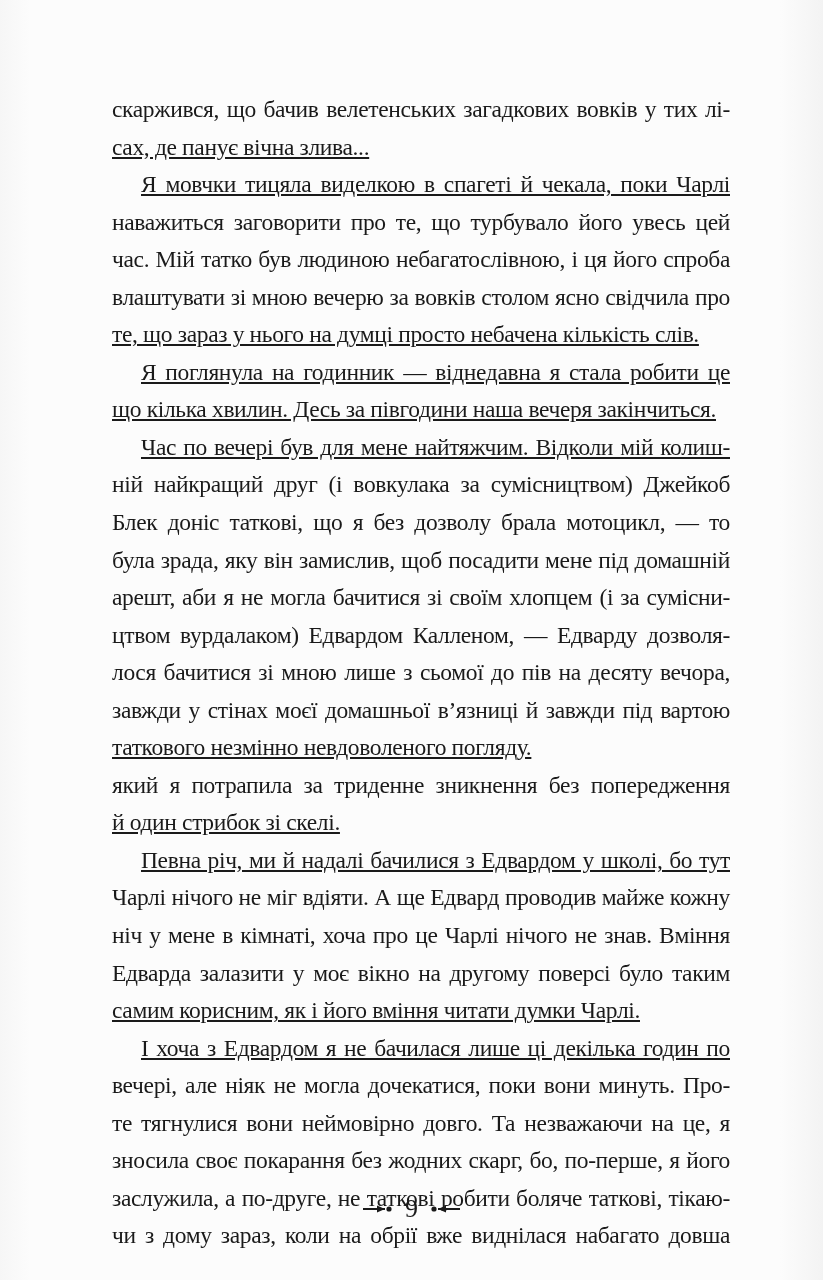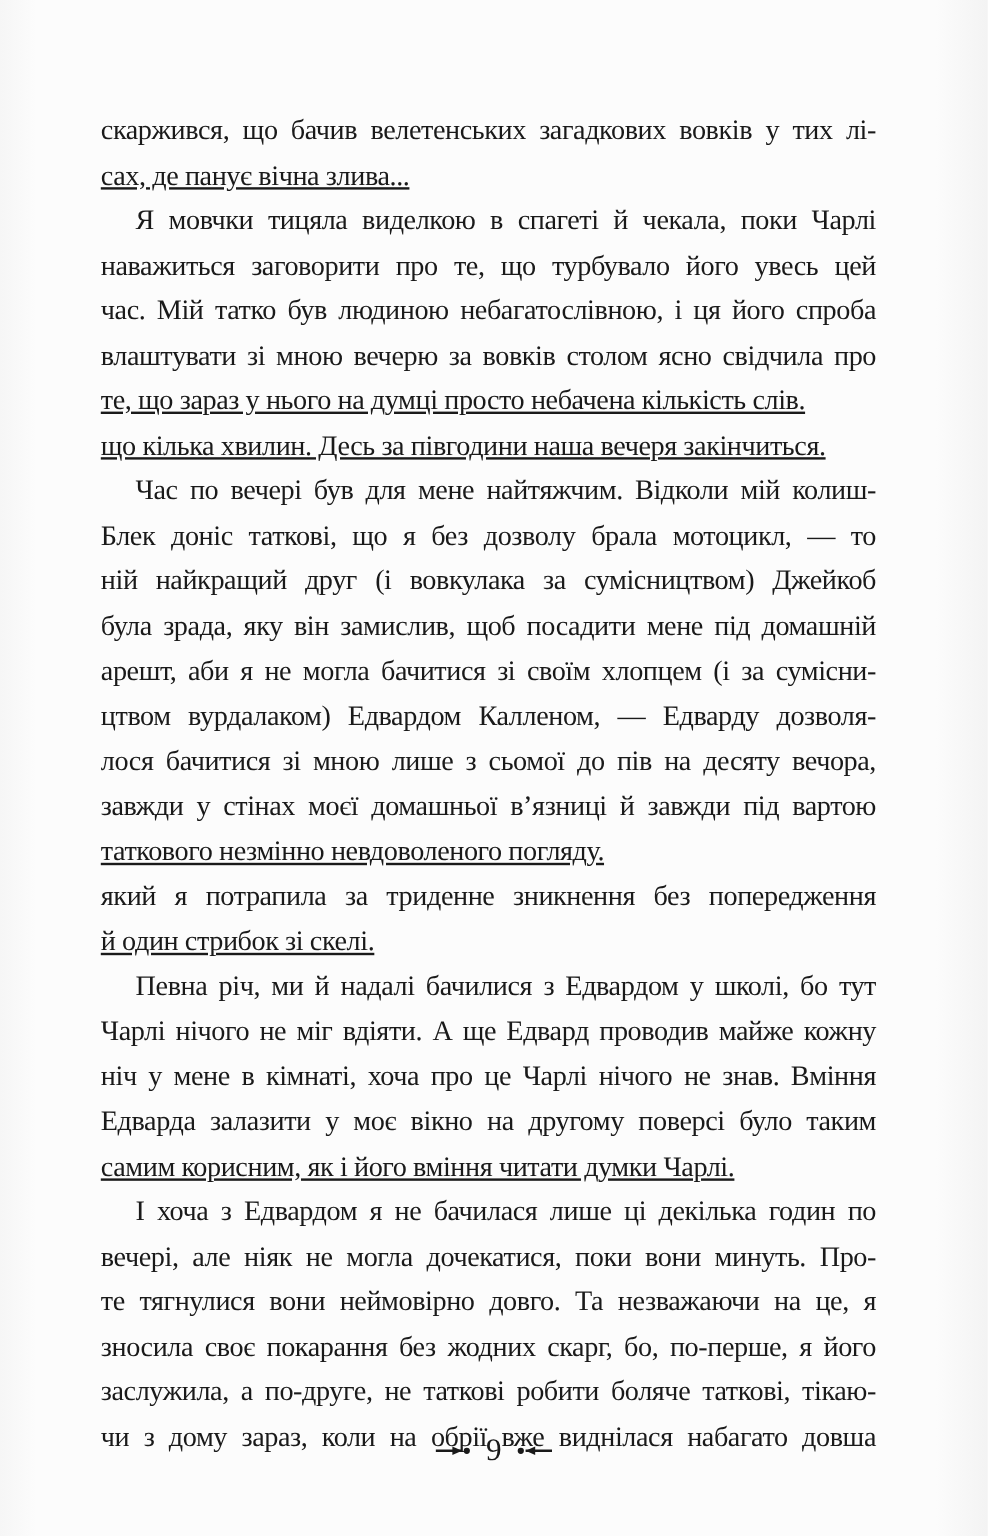--- a/index.html
+++ b/index.html
@@ -31,28 +31,30 @@
       display: block;
       height: 37.55px;
       line-height: 37.55px;
       font-family: "Liberation Serif", "DejaVu Serif", serif;
       font-size: 23.5px;
       color: #1a1a1a;
       white-space: nowrap;
       text-align: justify;
       text-align-last: justify;
       letter-spacing: -0.35px;
+      margin-left: 28px;
     }
     .line.last {
       text-align: left;
       text-align-last: left;
       text-decoration: underline;
     }
     .line.indent {
       padding-left: 29px;
+      text-decoration: underline;
     }
     .footer {
       position: absolute;
       left: 0;
       width: 823px;
       top: 1189px;
       height: 40px;
       display: flex;
       justify-content: center;
       align-items: center;
@@ -75,24 +77,25 @@
 
 <div class="page">
   <div class="text-block" id="text-block">
       <span class="line">скаржився, що бачив велетенських загадкових вовків у тих лі-</span>
       <span class="line last">сах, де панує вічна злива...</span>
       <span class="line indent">Я мовчки тицяла виделкою в спагеті й чекала, поки Чарлі</span>
       <span class="line">наважиться заговорити про те, що турбувало його увесь цей</span>
       <span class="line">час. Мій татко був людиною небагатослівною, і ця його спроба</span>
       <span class="line">влаштувати зі мною вечерю за вовків столом ясно свідчила про</span>
       <span class="line last">те, що зараз у нього на думці просто небачена кількість слів.</span>
+      <span class="line indent">Я поглянула на годинник — віднедавна я стала робити це</span>
       <span class="line last">що кілька хвилин. Десь за півгодини наша вечеря закінчиться.</span>
       <span class="line indent">Час по вечері був для мене найтяжчим. Відколи мій колиш-</span>
+      <span class="line">ній найкращий друг (і вовкулака за сумісництвом) Джейкоб</span>
       <span class="line">Блек доніс таткові, що я без дозволу брала мотоцикл, — то</span>
-      <span class="line">ній найкращий друг (і вовкулака за сумісництвом) Джейкоб</span>
       <span class="line">була зрада, яку він замислив, щоб посадити мене під домашній</span>
       <span class="line">арешт, аби я не могла бачитися зі своїм хлопцем (і за сумісни-</span>
       <span class="line">цтвом вурдалаком) Едвардом Калленом, — Едварду дозволя-</span>
       <span class="line">лося бачитися зі мною лише з сьомої до пів на десяту вечора,</span>
       <span class="line">завжди у стінах моєї домашньої в’язниці й завжди під вартою</span>
       <span class="line last">таткового незмінно невдоволеного погляду.</span>
       <span class="line">який я потрапила за триденне зникнення без попередження</span>
       <span class="line last">й один стрибок зі скелі.</span>
       <span class="line indent">Певна річ, ми й надалі бачилися з Едвардом у школі, бо тут</span>
       <span class="line">Чарлі нічого не міг вдіяти. А ще Едвард проводив майже кожну</span>

